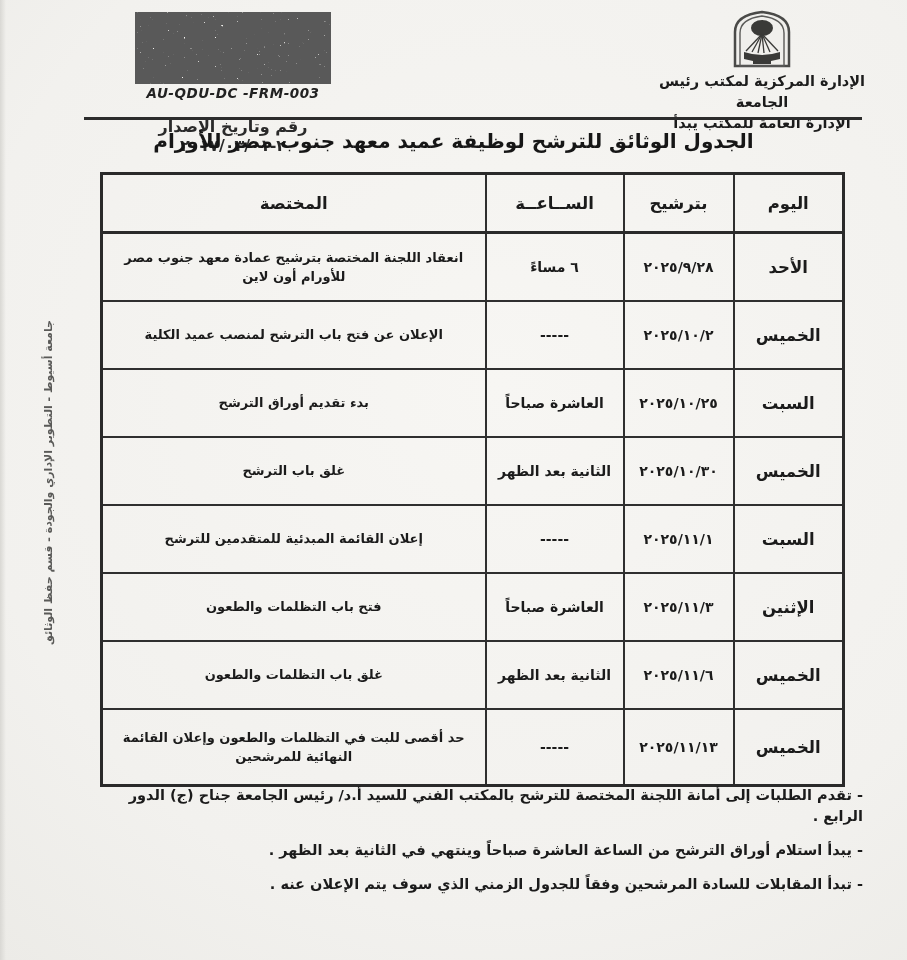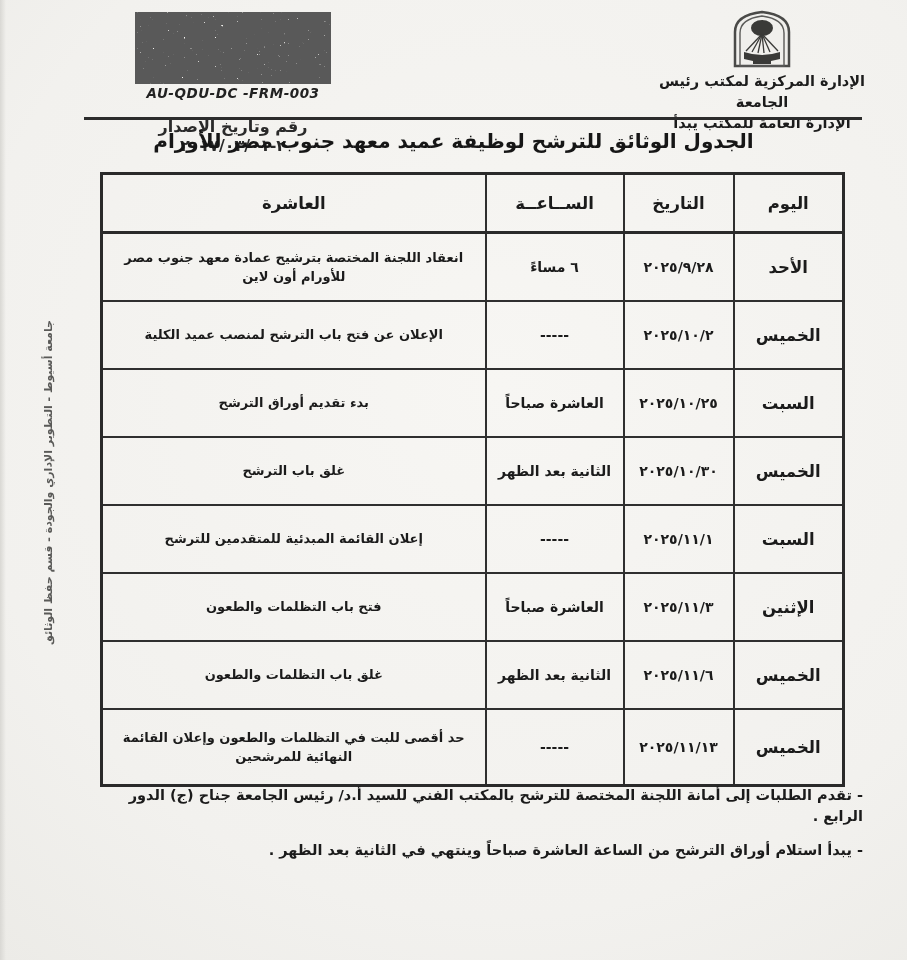--- a/index.html
+++ b/index.html
@@ -110,23 +110,23 @@
   <table class="sched-table">
     <colgroup>
       <col class="col-day">
         <col class="col-date">
         <col class="col-time">
         <col>
     </colgroup>
     <thead>
       <tr>
         <th>اليوم</th>
-        <th>التاريخ</th>
+        <th>بترشيح</th>
         <th>الســاعــة</th>
-        <th>العاشرة</th>
+        <th>المختصة</th>
       </tr>
     </thead>
     <tbody>
       <tr>
         <td class="cell-day">الأحد</td>
         <td class="cell-date">٢٠٢٥/٩/٢٨</td>
         <td class="cell-time">٦ مساءً</td>
         <td class="cell-subject">انعقاد اللجنة المختصة بترشيح عمادة معهد جنوب مصر للأورام أون لاين</td>
       </tr>
       <tr>
@@ -170,17 +170,18 @@
         <td class="cell-date">٢٠٢٥/١١/١٣</td>
         <td class="cell-time">-----</td>
         <td class="cell-subject">حد أقصى للبت في التظلمات والطعون وإعلان القائمة النهائية للمرشحين</td>
       </tr>
     </tbody>
   </table>
 
   <div class="notes">
     <div class="note-item">- تقدم الطلبات إلى أمانة اللجنة المختصة للترشح بالمكتب الفني للسيد أ.د/ رئيس الجامعة جناح (ج) الدور الرابع .</div>
     <div class="note-item">- يبدأ استلام أوراق الترشح من الساعة العاشرة صباحاً وينتهي في الثانية بعد الظهر .</div>
+    <div class="note-item">- تبدأ المقابلات للسادة المرشحين وفقاً للجدول الزمني الذي سوف يتم الإعلان عنه .</div>
   </div>
 
   <div class="side-text">جامعة أسيوط - التطوير الإداري والجودة - قسم حفظ الوثائق</div>
 
 </div>
 
 </body></html>

